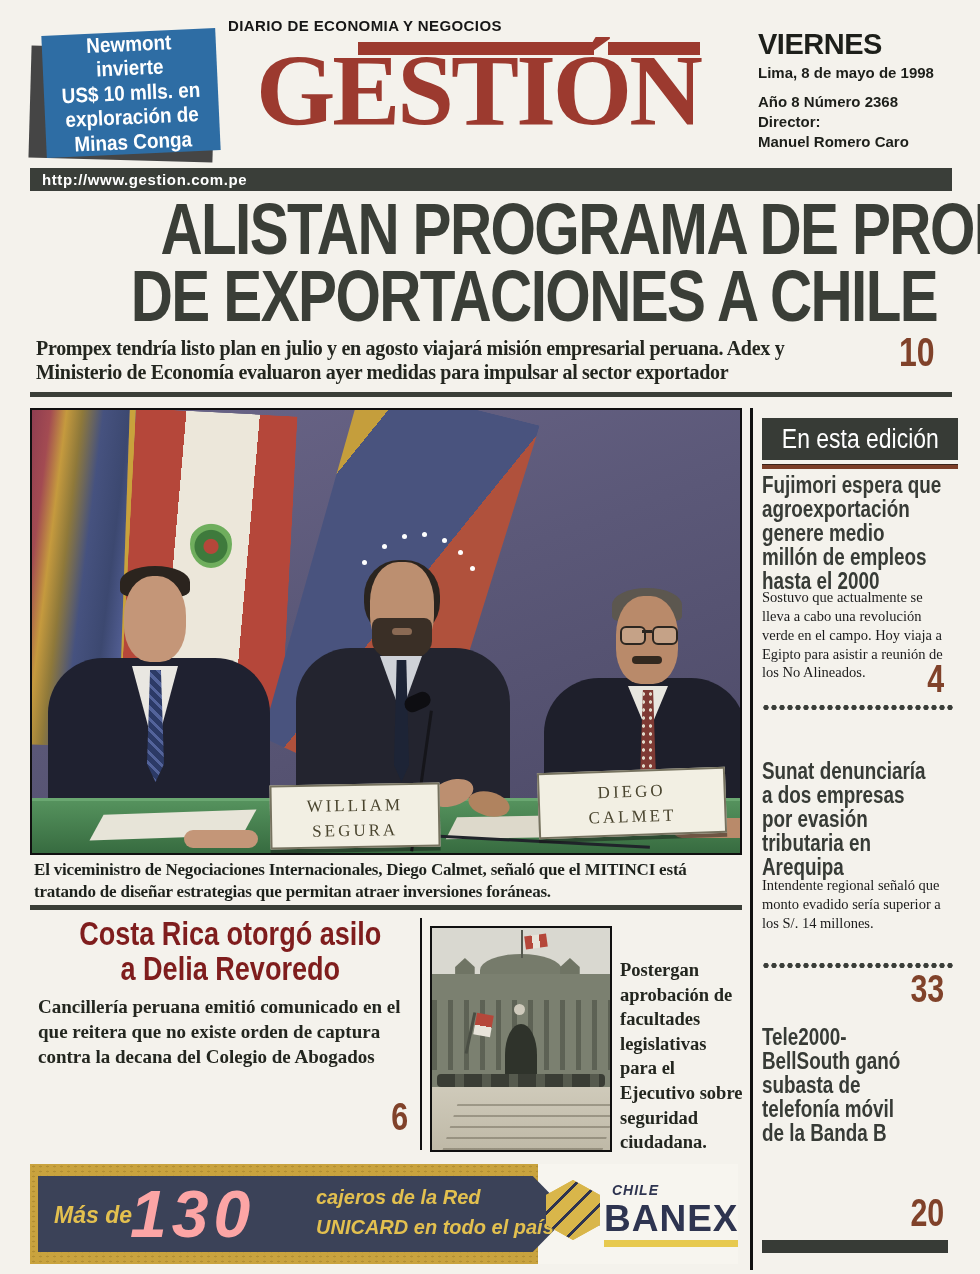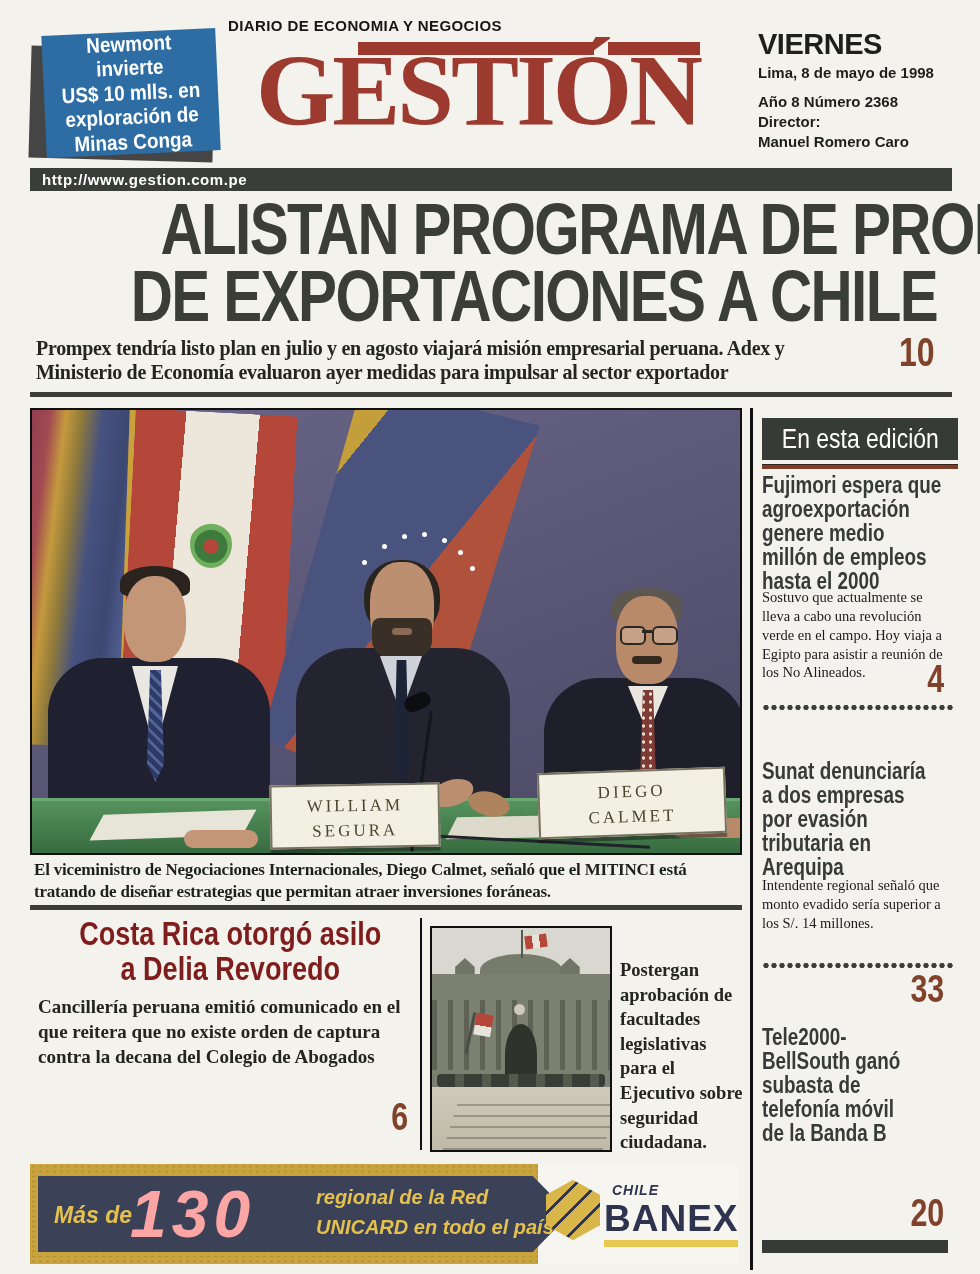--- a/index.html
+++ b/index.html
@@ -352,21 +352,21 @@
   <div class="abs pnum sb-page p3">
     <span class="cond">20</span>
   </div>
   <div class="abs sb-endbar"></div>
 
   <div class="abs ad">
     <div class="abs ad-gold"></div>
     <div class="abs ad-arrow">
       <div class="abs ad-masde">Más de</div>
       <div class="abs ad-num">130</div>
-      <div class="abs ad-l1">regional de la Red</div>
+      <div class="abs ad-l1">cajeros de la Red</div>
       <div class="abs ad-l2">UNICARD en todo el país.</div>
     </div>
     <div class="abs bx-icon"></div>
     <div class="abs bx-banco">CHILE</div>
     <div class="abs bx-banex">BANEX</div>
     <div class="abs bx-under"></div>
   </div>
 
 </div>
 

